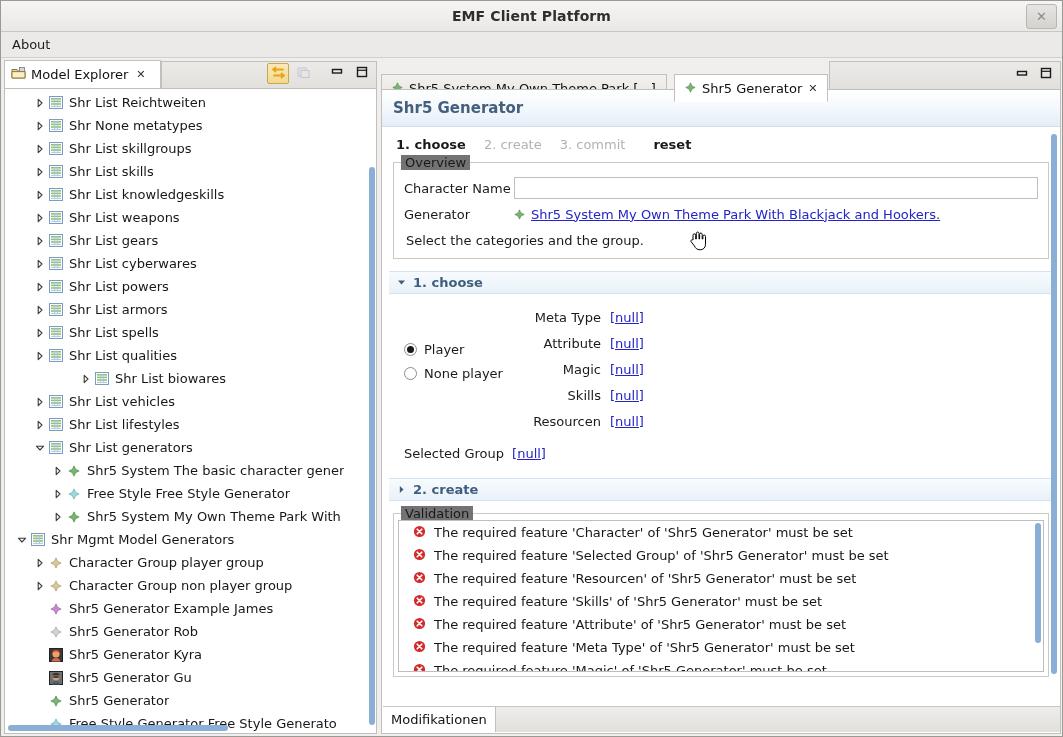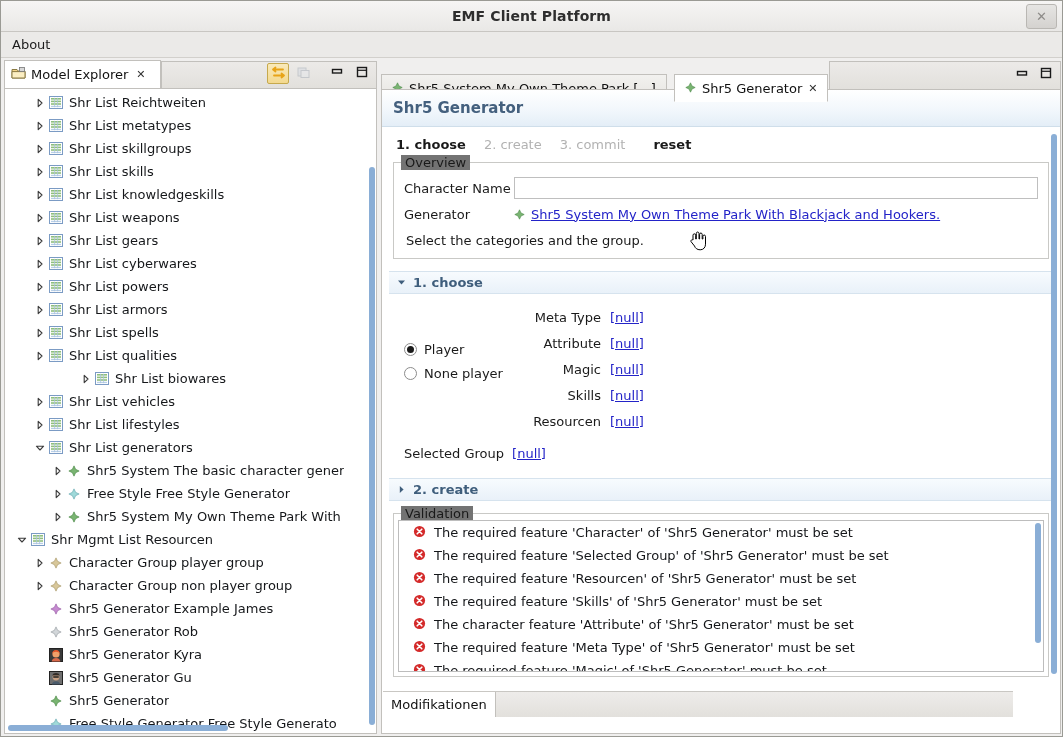--- a/index.html
+++ b/index.html
@@ -269,21 +269,21 @@
     cursor: default;
   }
   .verr { flex: 0 0 13px; }
   .v-scroll {
     position: absolute; right: 2px; top: 2px; width: 6px; height: 120px;
     background: #8aaed6; border-radius: 3px;
   }
 
   
   .bottom-tabrow {
-    position: absolute; left: 1px; bottom: 16px; width: 630px; height: 26px;
+    position: absolute; left: 1px; bottom: 1px; width: 678px; height: 26px;
     background: linear-gradient(to bottom,#eeecea,#e2e0dc);
     border-top: 1px solid #c9c7c3;
   }
   .bottom-tab {
     position: absolute; left: 0; top: 0; height: 25px;
     display: flex; align-items: center; padding: 0 8px;
     font-size: 13px; color: #111;
     background: #ffffff;
     border-right: 1px solid #c2c0bc;
     cursor: pointer;
@@ -396,21 +396,21 @@
             <span class="ticon">
               <svg width="14" height="13" viewBox="0 0 14 13">
                 <rect x="0.5" y="0.5" width="13" height="12" fill="#ffffff" stroke="#7b9bc4"></rect>
                 <rect x="2" y="2" width="10" height="1.6" fill="#8fbf7d"></rect>
                 <rect x="2" y="4.6" width="10" height="1.6" fill="#8fbf7d"></rect>
                 <rect x="2" y="7.2" width="10" height="1.6" fill="#8fbf7d"></rect>
                 <rect x="2" y="9.8" width="10" height="1.3" fill="#b9cfe6"></rect>
                 <path d="M5.6 1.8v9.4M8.6 1.8v9.4" stroke="#a9c3de" stroke-width="0.8"></path>
               </svg>
             </span>
-            <span class="tlabel">Shr List metatypes</span>
+            <span class="tlabel">Shr None metatypes</span>
           </div>
           <div class="trow" style="padding-left: 28px;">
             <span class="twist">
               <svg width="10" height="10" viewBox="0 0 10 10">
                 <path d="M3.2 1.4 7 5 3.2 8.6z" fill="none" stroke="#3b3b3b" stroke-width="1.1" stroke-linejoin="round"></path>
               </svg>
             </span>
             <span class="ticon">
               <svg width="14" height="13" viewBox="0 0 14 13">
                 <rect x="0.5" y="0.5" width="13" height="12" fill="#ffffff" stroke="#7b9bc4"></rect>
@@ -705,21 +705,21 @@
             <span class="ticon">
               <svg width="14" height="13" viewBox="0 0 14 13">
                 <rect x="0.5" y="0.5" width="13" height="12" fill="#ffffff" stroke="#7b9bc4"></rect>
                 <rect x="2" y="2" width="10" height="1.6" fill="#8fbf7d"></rect>
                 <rect x="2" y="4.6" width="10" height="1.6" fill="#8fbf7d"></rect>
                 <rect x="2" y="7.2" width="10" height="1.6" fill="#8fbf7d"></rect>
                 <rect x="2" y="9.8" width="10" height="1.3" fill="#b9cfe6"></rect>
                 <path d="M5.6 1.8v9.4M8.6 1.8v9.4" stroke="#a9c3de" stroke-width="0.8"></path>
               </svg>
             </span>
-            <span class="tlabel">Shr Mgmt List Resourcen</span>
+            <span class="tlabel">Shr Mgmt Model Generators</span>
           </div>
           <div class="trow" style="padding-left: 28px;">
             <span class="twist">
               <svg width="10" height="10" viewBox="0 0 10 10">
                 <path d="M3.2 1.4 7 5 3.2 8.6z" fill="none" stroke="#3b3b3b" stroke-width="1.1" stroke-linejoin="round"></path>
               </svg>
             </span>
             <span class="ticon">
               <svg width="12" height="12" viewBox="0 0 11 11">
                 <path d="M5.5 0.8 7 4 10.2 5.5 7 7 5.5 10.2 4 7 0.8 5.5 4 4z" fill="#d8c79a" stroke="#a99a6d" stroke-width="0.6"></path>
@@ -966,21 +966,21 @@
                     <circle cx="6.5" cy="6.5" r="5.6" fill="#d42a2a"></circle>
                     <path d="M4.2 4.2 8.8 8.8M8.8 4.2 4.2 8.8" stroke="#ffffff" stroke-width="1.6" stroke-linecap="round"></path>
                   </svg></span>
                 <span>The required feature 'Skills' of 'Shr5 Generator' must be set</span>
               </div>
               <div class="vrow">
                 <span class="verr"><svg width="13" height="13" viewBox="0 0 13 13">
                     <circle cx="6.5" cy="6.5" r="5.6" fill="#d42a2a"></circle>
                     <path d="M4.2 4.2 8.8 8.8M8.8 4.2 4.2 8.8" stroke="#ffffff" stroke-width="1.6" stroke-linecap="round"></path>
                   </svg></span>
-                <span>The character feature 'Attribute' of 'Shr5 Generator' must be set</span>
+                <span>The required feature 'Attribute' of 'Shr5 Generator' must be set</span>
               </div>
               <div class="vrow">
                 <span class="verr"><svg width="13" height="13" viewBox="0 0 13 13">
                     <circle cx="6.5" cy="6.5" r="5.6" fill="#d42a2a"></circle>
                     <path d="M4.2 4.2 8.8 8.8M8.8 4.2 4.2 8.8" stroke="#ffffff" stroke-width="1.6" stroke-linecap="round"></path>
                   </svg></span>
                 <span>The required feature 'Meta Type' of 'Shr5 Generator' must be set</span>
               </div>
               <div class="vrow">
                 <span class="verr"><svg width="13" height="13" viewBox="0 0 13 13">

